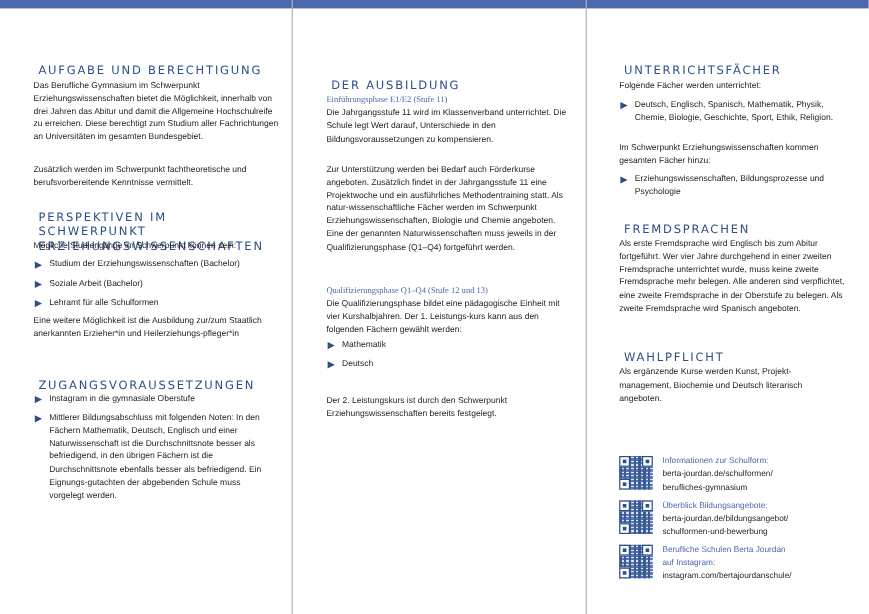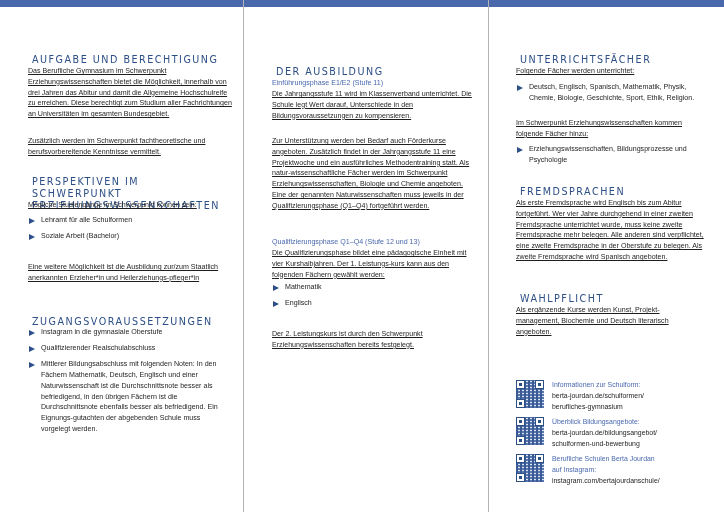--- a/index.html
+++ b/index.html
@@ -13,23 +13,23 @@
   .c1 { left:28px; width:205px; }
   .c2 { left:272px; width:205px; }
   .c3 { left:516px; width:190px; }
 
   h2 {
     margin:4px; font-family:"DejaVu Sans", sans-serif; font-weight:normal;
     font-size:9.6px; letter-spacing:1.5px; line-height:12px; color:#2c4f86;
     text-transform:uppercase; position:absolute;
   }
   p {
-    margin:0; font-size:7.1px; line-height:10.8px; color:#1e1e1e; position:absolute;text-decoration:underline;
+    margin:0; font-size:7.1px; line-height:10.8px; color:#1e1e1e; position:absolute;
   }
-  .sub { font-size:7.1px; line-height:10.8px; color:#4a69ad; position:absolute; margin:0; }
+  .sub { font-size:7.1px; line-height:10.8px; color:#4a69ad; position:absolute; margin:0;font-family:Liberation Serif, serif; }
   ul { list-style:none; margin:0; padding:0; position:absolute; }
   li { position:relative; padding-left:13px; font-size:7.1px; line-height:10.8px; margin-bottom:5.3px; }
   li::before {
     content:""; position:absolute; left:1px; top:2.5px; width:0; height:0;
     border-left:6px solid #2c4f86; border-top:3.3px solid transparent; border-bottom:3.3px solid transparent;
   }
   .qr-row { position:absolute; left:516px; }
   .qr {
     position:absolute; left:0; top:0; width:28px; height:28px;
     background:
@@ -53,57 +53,57 @@
   <h2 style="top:50px">Aufgabe und Berechtigung</h2>
   <p style="top:66px;width:205px">Das Berufliche Gymnasium im Schwerpunkt Erziehungswissenschaften bietet die Möglichkeit, innerhalb von drei Jahren das Abitur und damit die Allgemeine Hochschulreife zu erreichen. Diese berechtigt zum Studium aller Fachrichtungen an Universitäten im gesamten Bundesgebiet.</p>
   <p style="top:136px;width:205px">Zusätzlich werden im Schwerpunkt fachtheoretische und berufsvorbereitende Kenntnisse vermittelt.</p>
 
   <h2 style="top:172px">
     <span>Perspektiven im Schwerpunkt</span><br>
     <span>Erziehungswissenschaften</span>
   </h2>
   <p style="top:200px;width:205px">Mögliche Studiengänge im Schwerpunkt können sein:</p>
   <ul style="top:215px;width:210px">
+    <li>Studium der Erziehungswissenschaften (Bachelor)</li>
+    <li>Soziale Arbeit (Bachelor)</li>
     <li>Lehramt für alle Schulformen</li>
-    <li>Soziale Arbeit (Bachelor)</li>
   </ul>
   <p style="top:262px;width:205px">Eine weitere Möglichkeit ist die Ausbildung zur/zum Staatlich anerkannten Erzieher*in und Heilerziehungs-pfleger*in</p>
 
   <h2 style="top:312px">Zugangsvoraussetzungen</h2>
   <ul style="top:327px;width:200px">
     <li>Instagram in die gymnasiale Oberstufe</li>
-    <li>Qualifizierender Realschulabschluss</li>
     <li>Mittlerer Bildungsabschluss mit folgenden Noten: In den Fächern Mathematik, Deutsch, Englisch und einer Naturwissenschaft ist die Durchschnittsnote besser als befriedigend, in den übrigen Fächern ist die Durchschnittsnote ebenfalls besser als befriedigend. Ein Eignungs-gutachten der abgebenden Schule muss vorgelegt werden.</li>
   </ul>
 </section>
 
 <section class="col c2">
   <h2 style="top:50px">
     <br>
     <span>der Ausbildung</span>
   </h2>
   <div class="sub" style="top:78px">Einführungsphase E1/E2 (Stufe 11)</div>
   <p style="top:89px;width:200px">Die Jahrgangsstufe 11 wird im Klassenverband unterrichtet. Die Schule legt Wert darauf, Unterschiede in den Bildungsvoraussetzungen zu kompensieren.</p>
   <p style="top:136px;width:205px">Zur Unterstützung werden bei Bedarf auch Förderkurse angeboten. Zusätzlich findet in der Jahrgangsstufe 11 eine Projektwoche und ein ausführliches Methodentraining statt. Als natur-wissenschaftliche Fächer werden im Schwerpunkt Erziehungswissenschaften, Biologie und Chemie angeboten. Eine der genannten Naturwissenschaften muss jeweils in der Qualifizierungsphase (Q1–Q4) fortgeführt werden.</p>
   <div class="sub" style="top:237px">Qualifizierungsphase Q1–Q4 (Stufe 12 und 13)</div>
   <p style="top:248px;width:205px">Die Qualifizierungsphase bildet eine pädagogische Einheit mit vier Kurshalbjahren. Der 1. Leistungs-kurs kann aus den folgenden Fächern gewählt werden:</p>
   <ul style="top:282px;width:200px">
     <li>Mathematik</li>
-    <li>Englisch</li>
+    <li>Deutsch</li>
   </ul>
   <p style="top:329px;width:205px">Der 2. Leistungskurs ist durch den Schwerpunkt Erziehungswissenschaften bereits festgelegt.</p>
 </section>
 
 <section class="col c3">
   <h2 style="top:50px">Unterrichtsfächer</h2>
   <p style="top:66px;width:190px">Folgende Fächer werden unterrichtet:</p>
   <ul style="top:82px;width:185px">
     <li>Deutsch, Englisch, Spanisch, Mathematik, Physik, Chemie, Biologie, Geschichte, Sport, Ethik, Religion.</li>
   </ul>
-  <p style="top:118px;width:175px">Im Schwerpunkt Erziehungswissenschaften kommen folgende Fächer hinzu:</p>
+  <p style="top:118px;width:175px">Im Schwerpunkt Erziehungswissenschaften kommen gesamten Fächer hinzu:</p>
   <ul style="top:144px;width:190px">
     <li>Erziehungswissenschaften, Bildungsprozesse und Psychologie</li>
   </ul>
 
   <h2 style="top:182px">Fremdsprachen</h2>
   <p style="top:198px;width:190px">Als erste Fremdsprache wird Englisch bis zum Abitur fortgeführt. Wer vier Jahre durchgehend in einer zweiten Fremdsprache unterrichtet wurde, muss keine zweite Fremdsprache mehr belegen. Alle anderen sind verpflichtet, eine zweite Fremdsprache in der Oberstufe zu belegen. Als zweite Fremdsprache wird Spanisch angeboten.</p>
 
   <h2 style="top:289px">Wahlpflicht</h2>
   <p style="top:305px;width:175px">Als ergänzende Kurse werden Kunst, Projekt-management, Biochemie und Deutsch literarisch angeboten.</p>
 </section>

